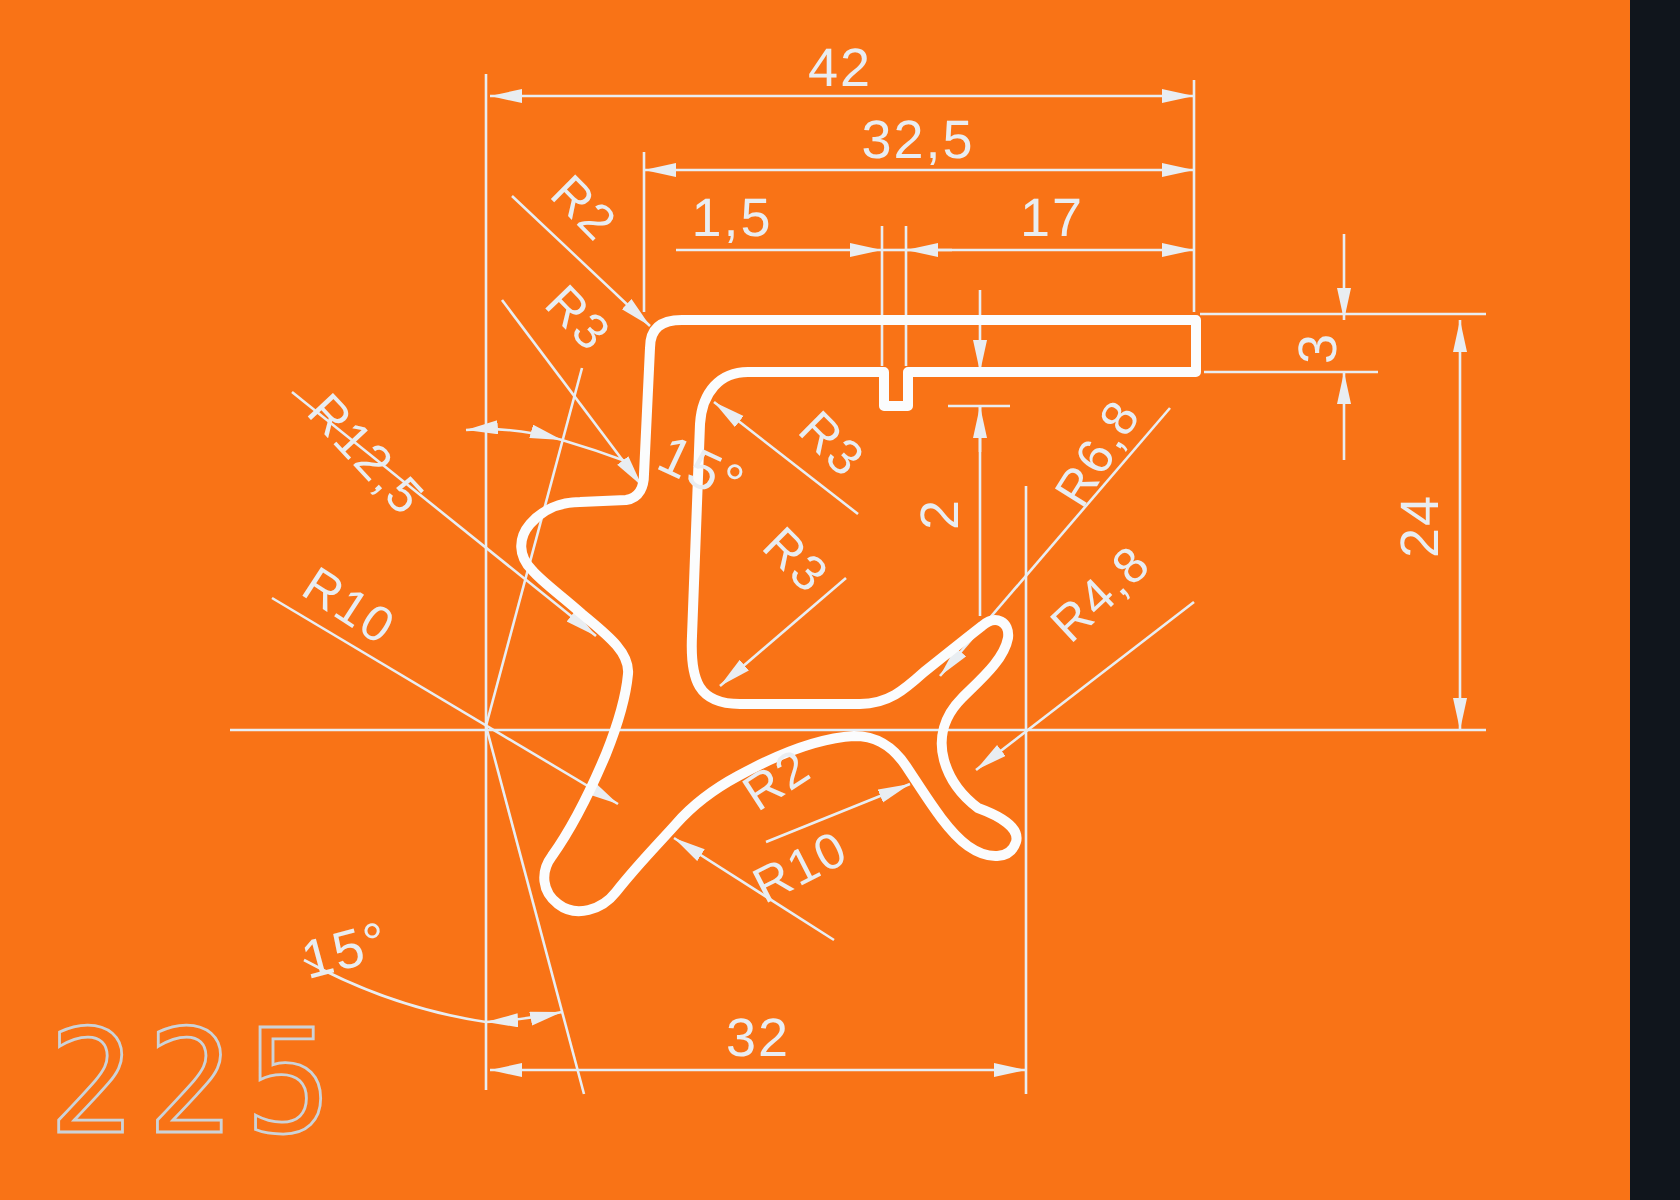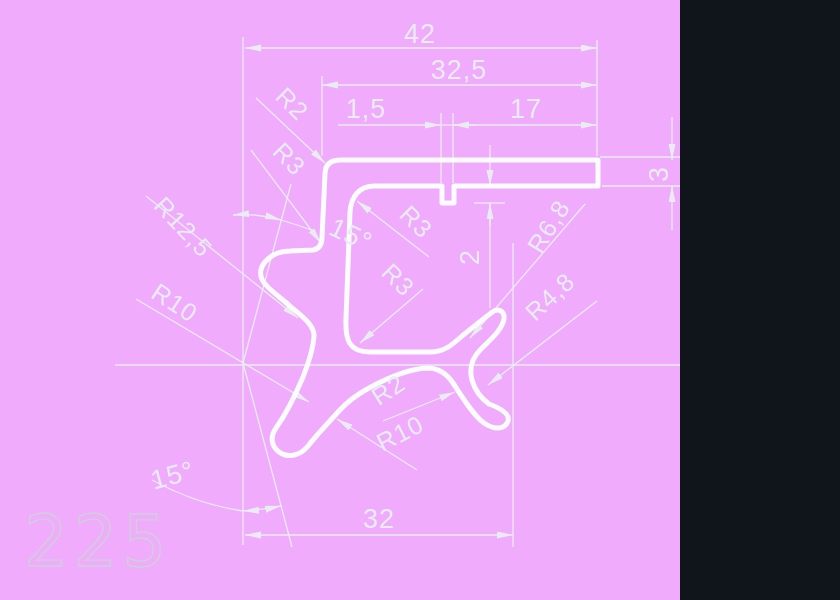--- a/index.html
+++ b/index.html
@@ -1,19 +1,19 @@
 <!DOCTYPE html>
 <html><head>
 <meta charset="utf-8">
 <style>
   html,body{margin:0;padding:0;background:#10151c;}
   .canvas{
     position:relative;
-    width:680px;height:600px;
-    background:#f0abfc;
+    width:815px;height:600px;
+    background:#f97316;
     overflow:hidden;
     font-family:"Liberation Sans", sans-serif;
   }
   svg{position:absolute;left:0;top:0;}
   .thin{stroke:#e9edf1;stroke-width:1.3;fill:none;}
   .profile{stroke:#fbfcfd;stroke-width:5;fill:none;stroke-linejoin:round;stroke-linecap:round;}
   .dimtxt{fill:#e9edf1;font-family:"Liberation Sans", sans-serif;font-size:27px;font-weight:400;letter-spacing:1px;}
   .radtxt{fill:#e9edf1;font-family:"Liberation Sans", sans-serif;font-size:25px;font-weight:400;letter-spacing:1px;}
   .partnum{fill:none;stroke:#ccd2d7;stroke-width:1.4;font-family:"DejaVu Sans Mono", monospace;font-size:72px;letter-spacing:6px;}
 </style>

